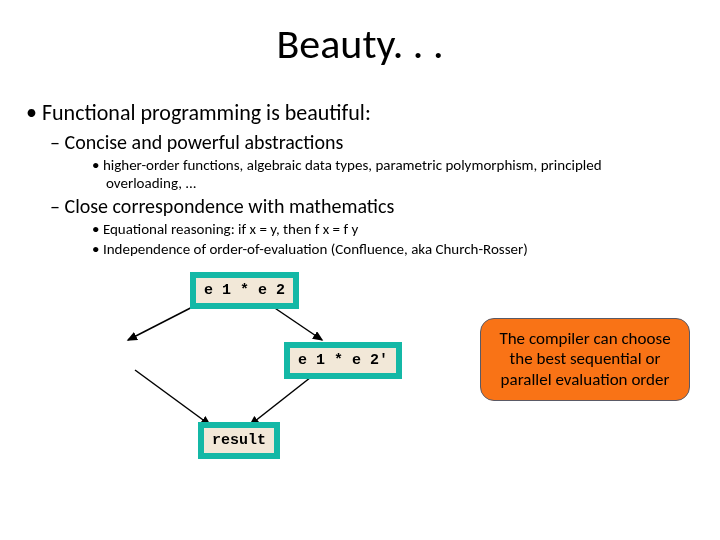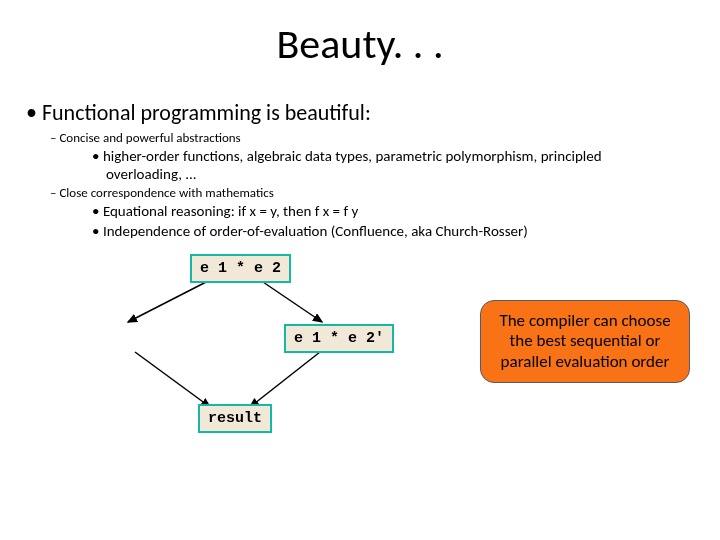--- a/index.html
+++ b/index.html
@@ -26,21 +26,21 @@
   .l1 {
     font-size: 22px;
     margin-bottom: 4px;
   }
   .l1::before {
     content: "• ";
     margin-left: -14px;
   }
   .l1-wrap { padding-left: 14px; }
   .l2 {
-    font-size: 13px;
+    font-size: 20px;
     padding-left: 40px;
     margin-bottom: 2px;
   }
   .l2::before {
     content: "– ";
     margin-left: -16px;
   }
   .l3 {
     font-size: 15px;
     padding-left: 80px;
@@ -54,21 +54,21 @@
   }
   .diagram-area {
     position: relative;
     width: 100%;
     height: 210px;
     margin-top: 12px;
   }
   .expr {
     position: absolute;
     background: #f2e8d8;
-    border: 2px solid #14b8a6;
+    border: 6px solid #14b8a6;
     font-family: "Courier New", monospace;
     font-weight: bold;
     font-size: 15px;
     padding: 4px 8px;
     white-space: nowrap;
   }
   .arrows {
     position: absolute;
     left: 0;
     top: 0;

